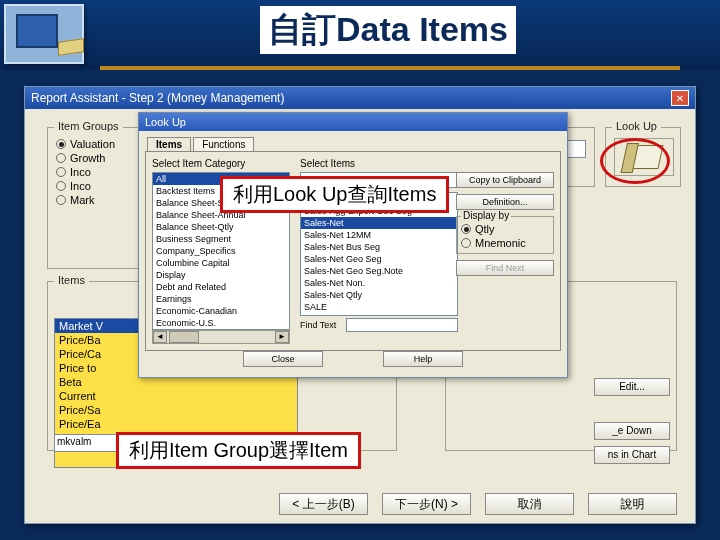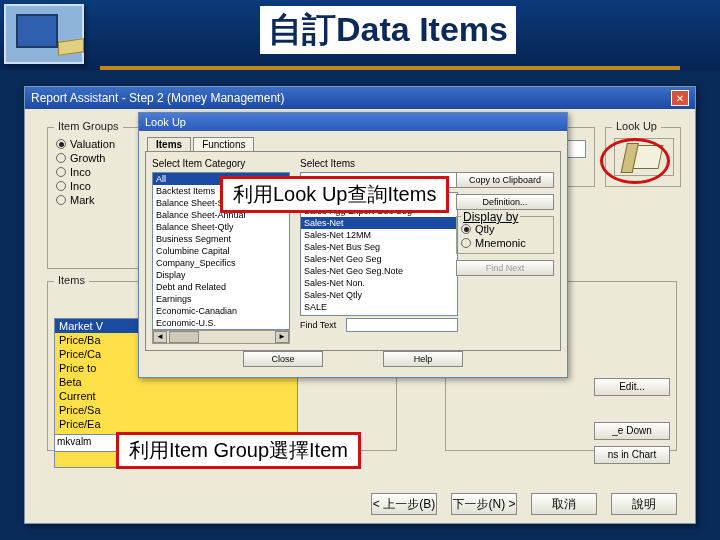--- a/index.html
+++ b/index.html
@@ -59,28 +59,28 @@
   .selbox { position:absolute; left:154px; top:20px; width:158px; height:16px; background:#fff; border:1px solid #7a8aa0; font-size:9px; padding:0 2px; display:flex; align-items:center;}
   .sellist { position:absolute; left:154px; top:40px; width:158px; height:124px; background:#fff; border:1px solid #7a8aa0; font-size:9px; overflow:hidden;}
   .sellist .row{padding:0 3px; white-space:nowrap; line-height:12px;}
   .sellist .row.sel{background:#1b4aa3;color:#fff;}
   .findlbl{position:absolute; left:154px; top:168px; font-size:9px;}
   .findbox{position:absolute; left:200px; top:166px; width:112px; height:14px; background:#fff; border:1px solid #7a8aa0; font-size:9px; padding:0 2px;}
   .sidecol{position:absolute; right:6px; top:20px; width:98px; font-size:9px;}
   .lubtn{border:1px solid #888; background:linear-gradient(#fefefe,#e2e0d2); height:16px; margin-bottom:6px; text-align:center; line-height:14px; font-size:9px; white-space:nowrap; overflow:hidden;}
   .lubtn.dis{color:#9a9a9a;}
   .lugroup{border:1px solid #a0a090; padding:4px 4px 2px 4px; margin-bottom:6px; position:relative;}
-  .lugroup .gl{position:absolute; top:-7px; left:4px; background:#ece9d8; font-size:12px; padding:0 2px;text-decoration:underline;}
+  .lugroup .gl{position:absolute; top:-7px; left:4px; background:#ece9d8; font-size:10px; padding:0 2px;}
 
   .bottomrow{position:absolute; left:0; right:0; bottom:4px; display:flex; justify-content:center; gap:60px;}
   .bottomrow .lubtn{width:80px;}
 
   
   .navrow { position:absolute; left:0; right:0; bottom:8px; display:flex; justify-content:flex-end; gap:14px; padding-right:18px;}
-  .navbtn { border:1px solid #888; background:linear-gradient(#fefefe,#e2e0d2); height:22px; width:66px; font-size:12px; text-align:center; line-height:20px;}
+  .navbtn { border:1px solid #888; background:linear-gradient(#fefefe,#e2e0d2); height:22px; width:89px; font-size:12px; text-align:center; line-height:20px;}
 
   
   .callout { position:absolute; border:3px solid #d01010; background:#fff; color:#000; font-size:20px; padding:2px 10px; font-weight:500; white-space:nowrap;}
   .c1 { left:220px; top:176px; }
   .c2 { left:116px; top:432px; }
   .lookup-ring { position:absolute; border:3px solid #d01010; border-radius:50%; width:70px; height:46px; left:600px; top:138px;}
 
 </style>
 </head>
 <body>
@@ -188,22 +188,22 @@
     <div class="lulabel" style="left:6px;top:6px;">Select Item Category</div>
     <div class="lulabel" style="left:154px;top:6px;">Select Items</div>
 
     <div class="catlist">
       <div class="row sel">All</div>
       <div class="row">Backtest Items</div>
       <div class="row">Balance Sheet-Supp</div>
       <div class="row">Balance Sheet-Annual</div>
       <div class="row">Balance Sheet-Qtly</div>
       <div class="row">Business Segment</div>
+      <div class="row">Company_Specifics</div>
       <div class="row">Columbine Capital</div>
-      <div class="row">Company_Specifics</div>
       <div class="row">Display</div>
       <div class="row">Debt and Related</div>
       <div class="row">Earnings</div>
       <div class="row">Economic-Canadian</div>
       <div class="row">Economic-U.S.</div>
       <div class="row">Financial Ratios</div>
     </div>
     <div class="catscroll">
       <div class="arr">◄</div>
       <div class="thumb2"></div>

